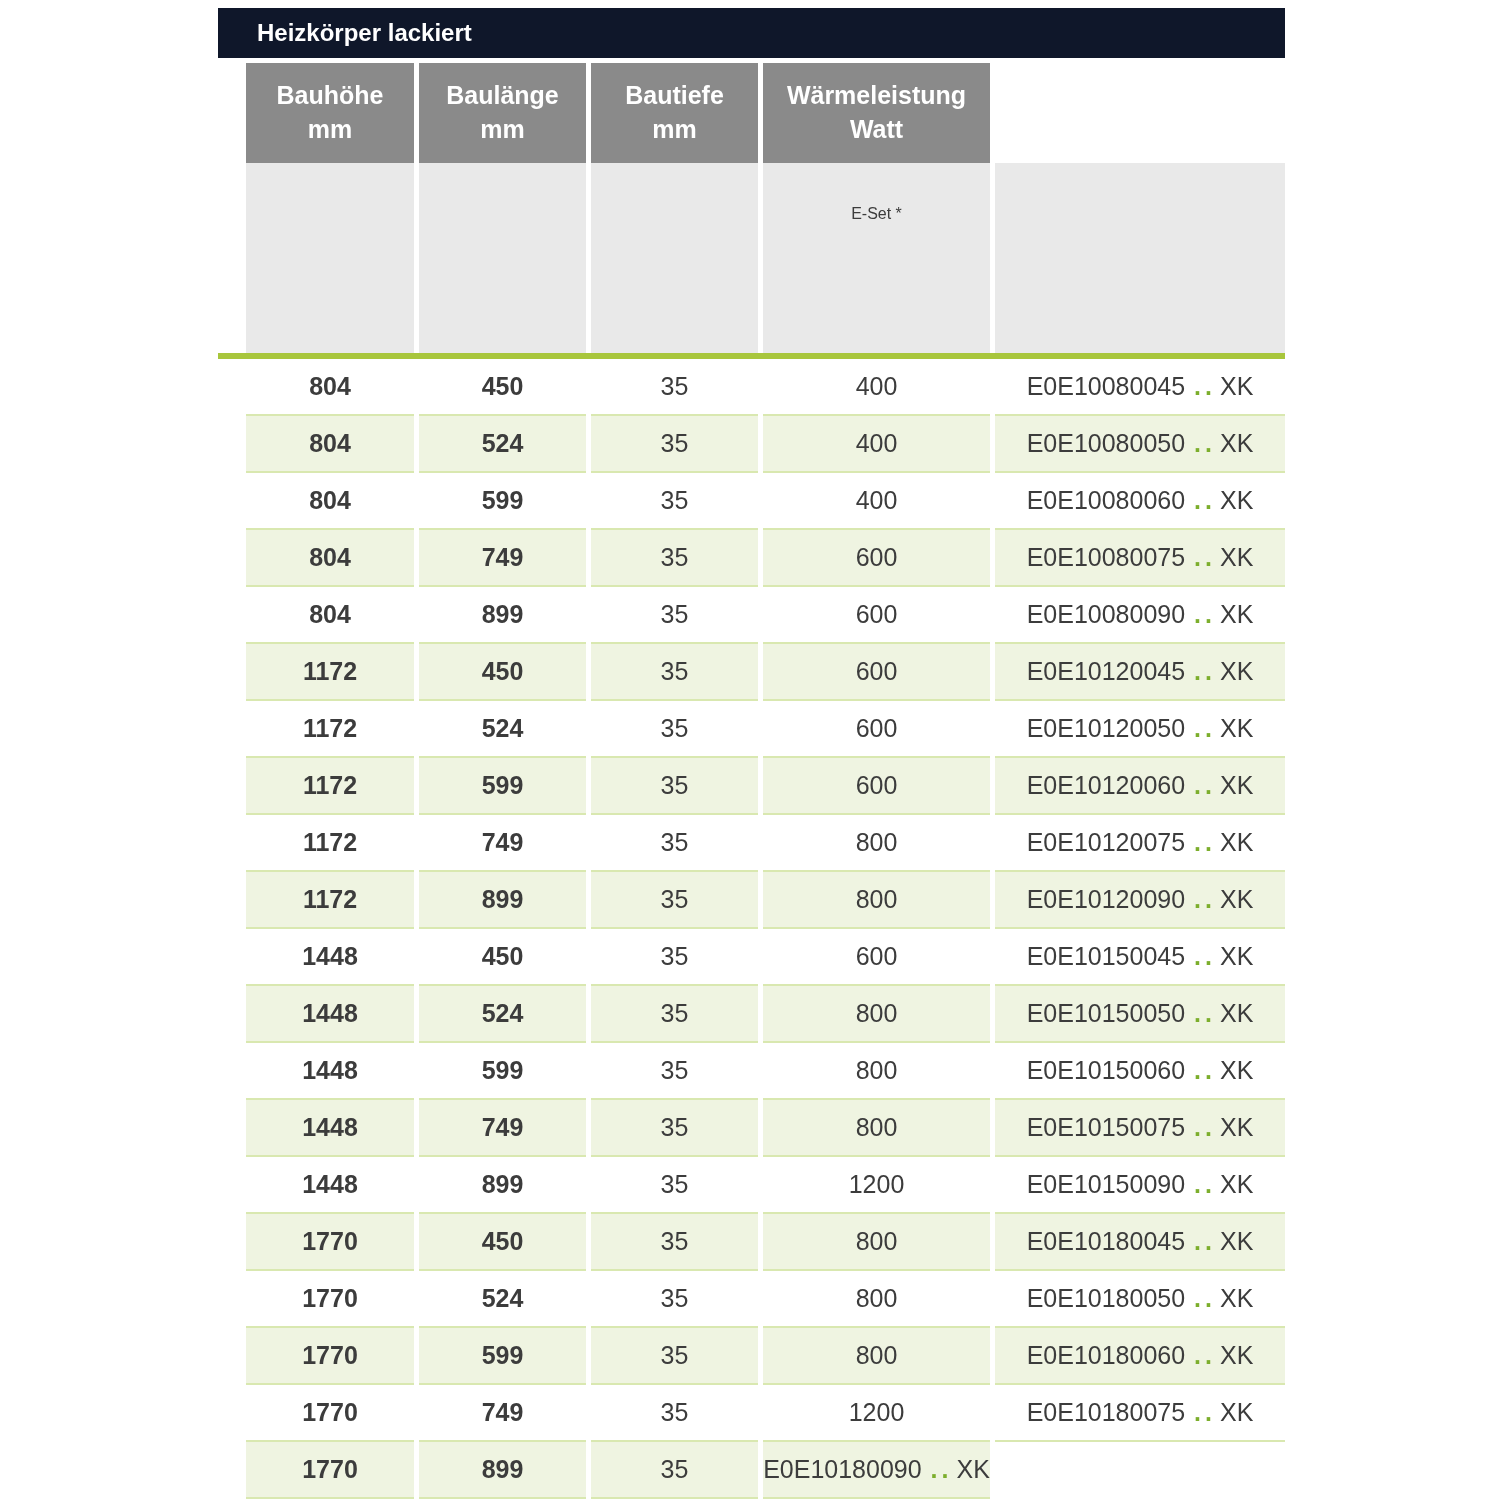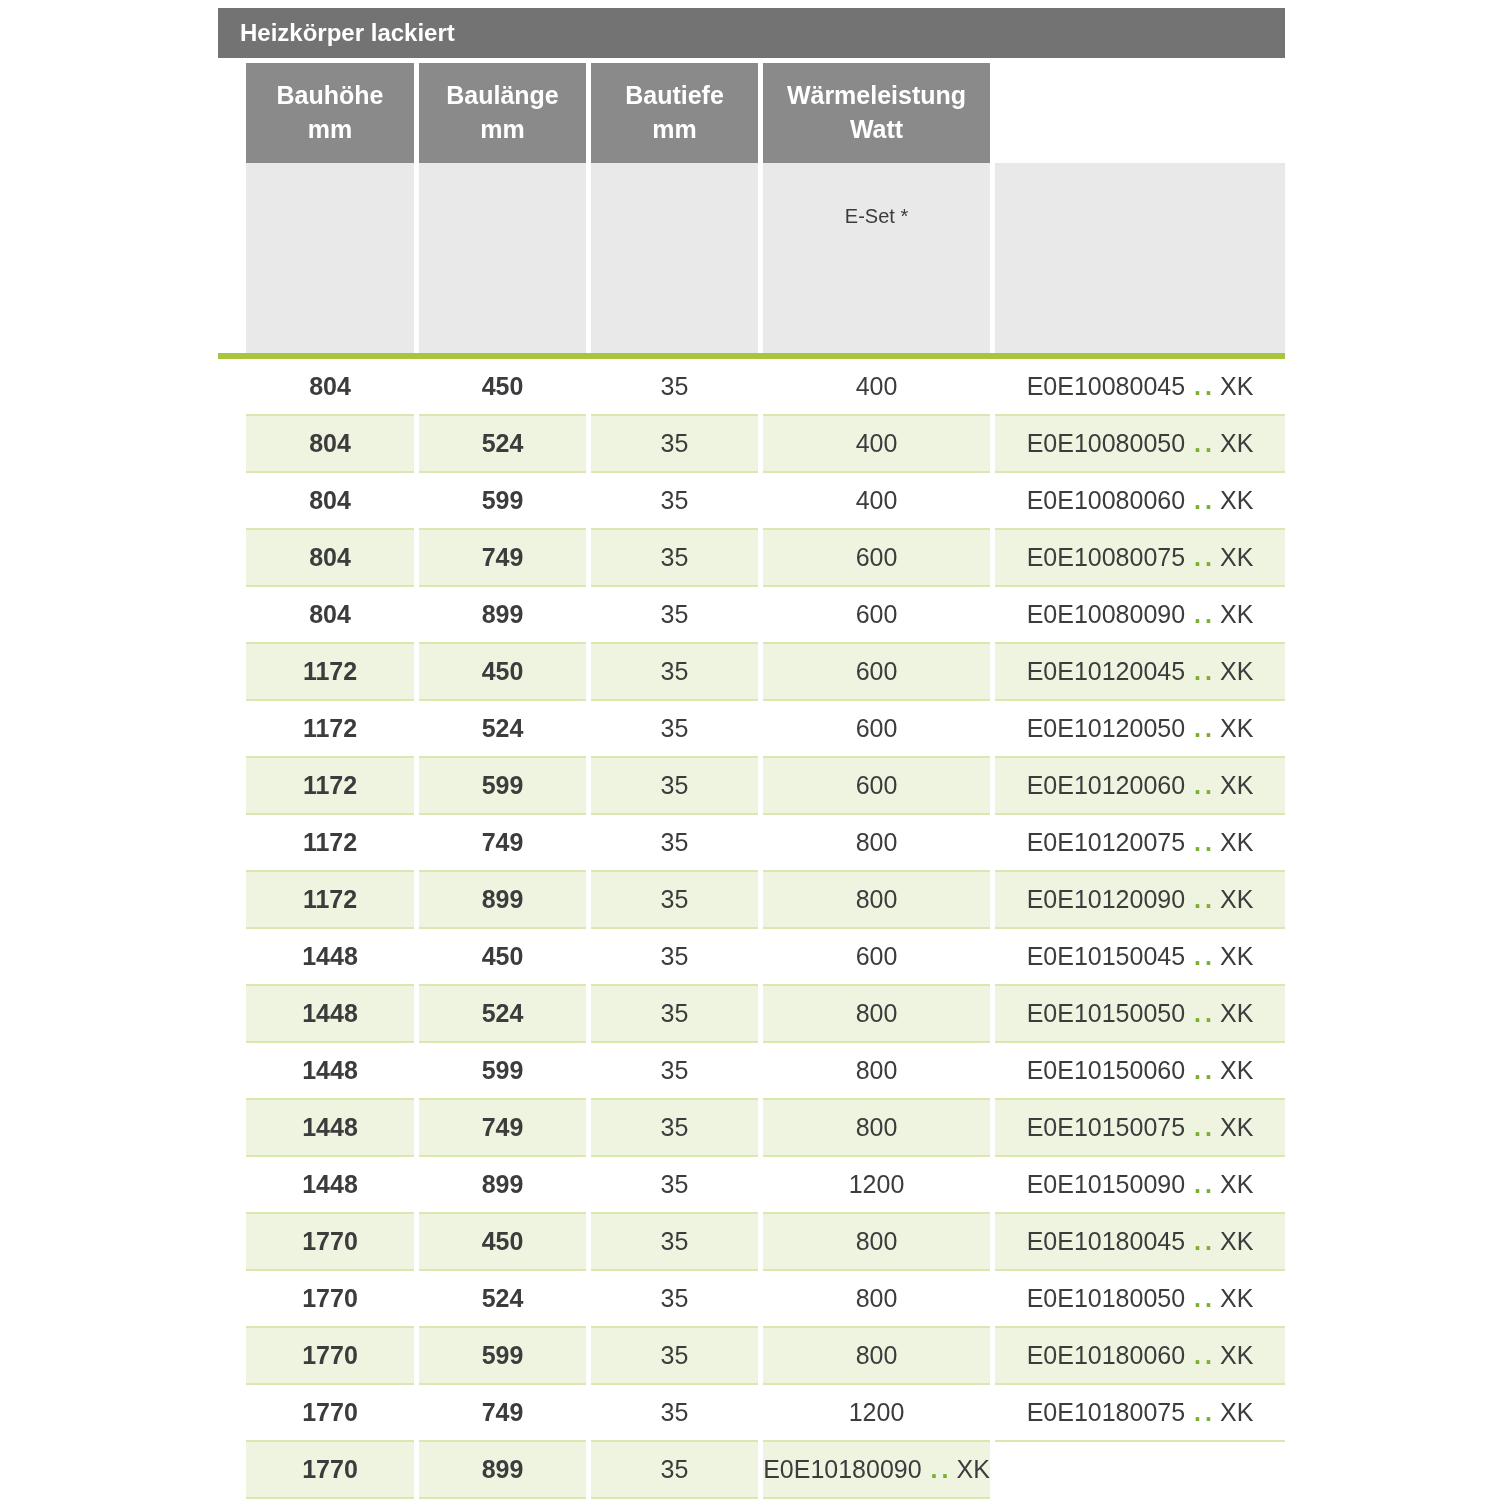--- a/index.html
+++ b/index.html
@@ -17,27 +17,27 @@
     width: 1067px;
   }
   .grid-row {
     display: grid;
     grid-template-columns: 168px 167px 167px 227px 1fr;
     column-gap: 5px;
     margin-left: 28px;
   }
   .title-bar {
     height: 50px;
-    background: #737373;
+    background: #0f172a;
     color: #ffffff;
     font-weight: bold;
     font-size: 24px;
     display: flex;
     align-items: center;
-    padding-left: 22px;
+    padding-left: 39px;
     margin-bottom: 5px;
   }
   .header-cell {
     height: 100px;
     background: #8a8a8a;
     color: #ffffff;
     font-weight: bold;
     font-size: 25px;
     line-height: 1.35;
     display: flex;
@@ -46,21 +46,21 @@
     justify-content: center;
     text-align: center;
   }
   .subheader-cell {
     height: 190px;
     background: #e9e9e9;
     display: flex;
     justify-content: center;
     align-items: flex-start;
     padding-top: 42px;
-    font-size: 20px;
+    font-size: 16px;
     color: #3c3c3c;
   }
   .divider {
     height: 6px;
     background: #a8c63c;
   }
   .data-row .cell {
     height: 57px;
     background: #ffffff;
     border-bottom: 2px solid #d9e8b0;

